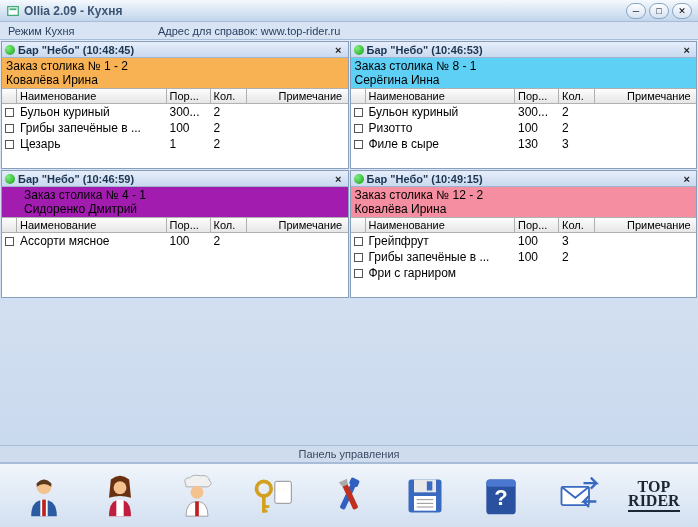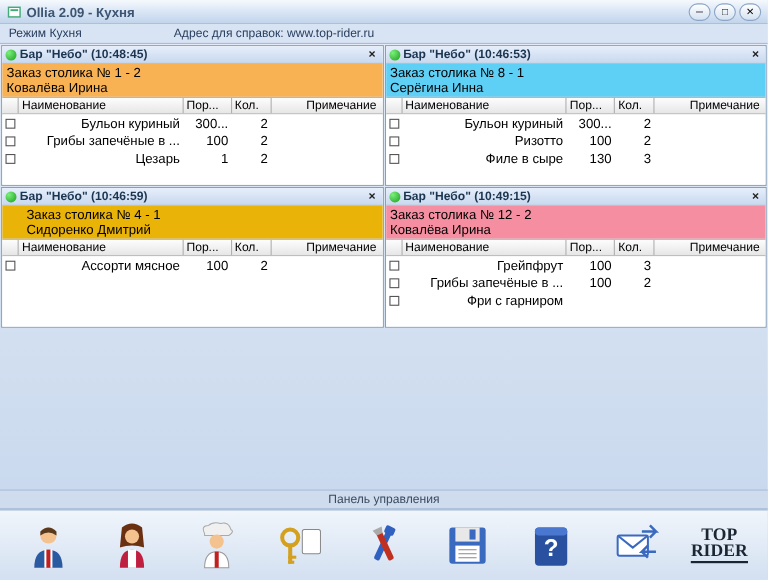--- a/index.html
+++ b/index.html
@@ -77,21 +77,21 @@
 }
 .panel-title .txt { flex: 1; }
 .panel-title .close { font-size: 11px; color: #222; cursor: pointer; padding: 0 3px; }
 .order-hdr {
   padding: 1px 4px;
   font-size: 12px;
   line-height: 14px;
 }
 .order-hdr.orange { background: #f9b253; }
 .order-hdr.cyan { background: #5ecff5; }
-.order-hdr.green { background: #eab308; padding-left: 22px; }
+.order-hdr.green { background: #a21caf; padding-left: 22px; }
 .order-hdr.pink { background: #f58ea0; }
 .tbl-head {
   display: flex;
   background: linear-gradient(to bottom, #fdfdfd, #e6e6e6);
   border-top: 1px solid #b0b0b0;
   border-bottom: 1px solid #b0b0b0;
   font-size: 11px;
 }
 .tbl-head > div {
   border-right: 1px solid #b0b0b0;
@@ -99,21 +99,21 @@
   overflow: hidden;
   white-space: nowrap;
 }
 .c0 { width: 15px; }
 .c1 { flex: 1; }
 .c2 { width: 44px; }
 .c3 { width: 36px; }
 .c4 { width: 72px; border-right: none !important; margin-left: 29px; }
 .tbl-body { flex: 1; overflow: hidden; background: #fff; }
 .row { display: flex; font-size: 12px; padding: 1px 0; }
-.row > div { padding: 0 3px; overflow: hidden; white-space: nowrap; text-align: right; }
+.row > div { padding: 0 3px; overflow: hidden; white-space: nowrap; }
 .row .c0 { display: flex; align-items: center; justify-content: center; }
 .chk { width: 9px; height: 9px; border: 1px solid #555; background: #fff; }
 .ctrl-label {
   text-align: center;
   font-size: 11px;
   color: #3a4a60;
   padding: 2px 0;
   background: #cfdcee;
   border-top: 1px solid #a7bcd6;
   border-bottom: 1px solid #a7bcd6;

